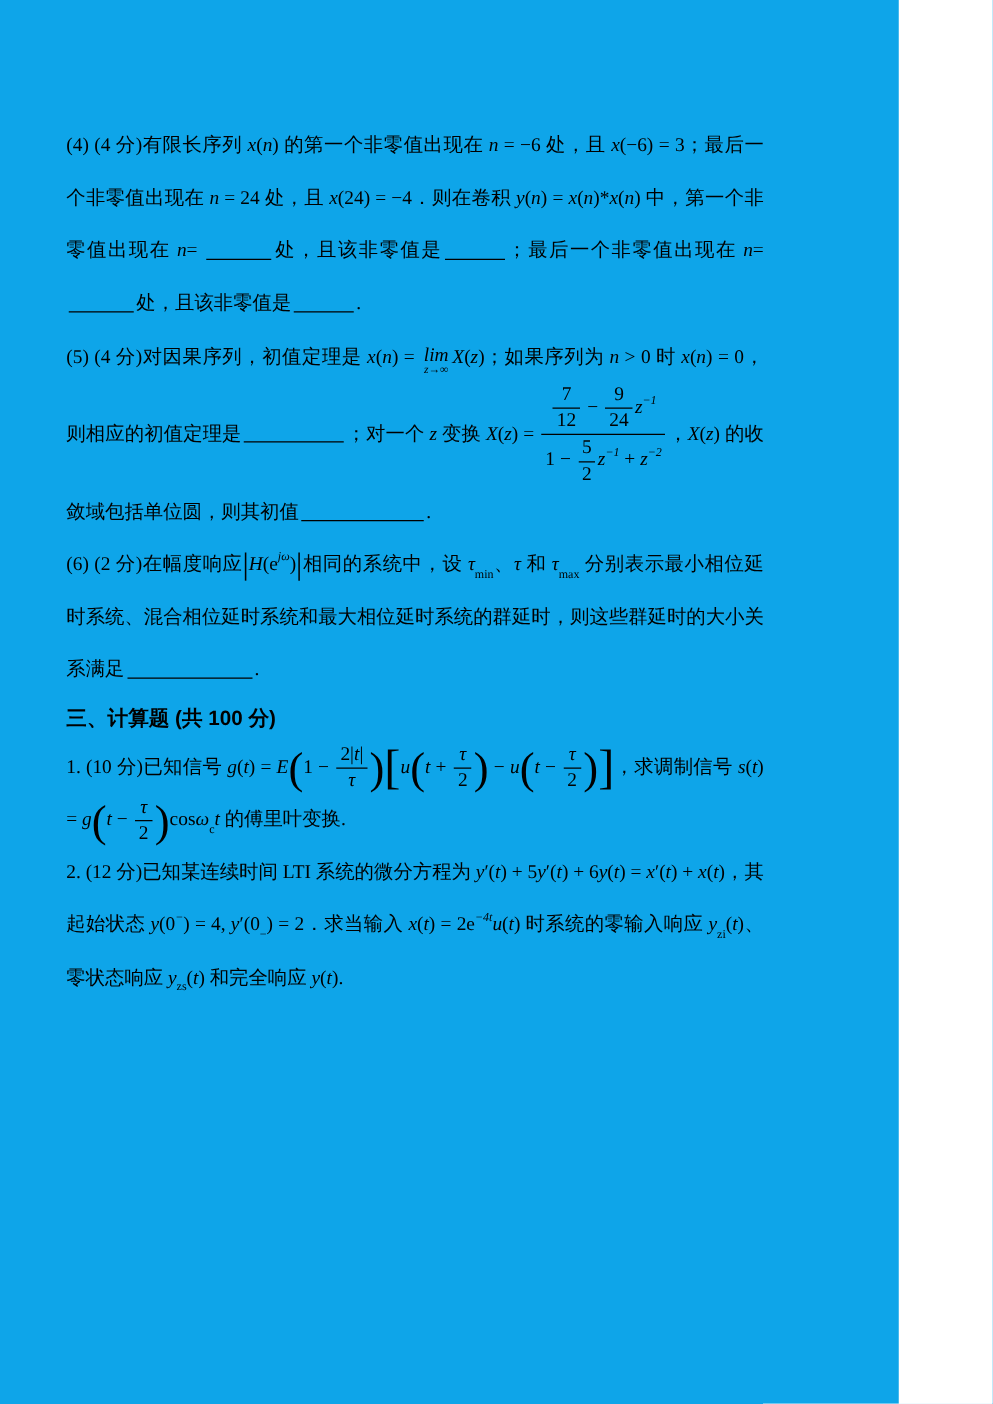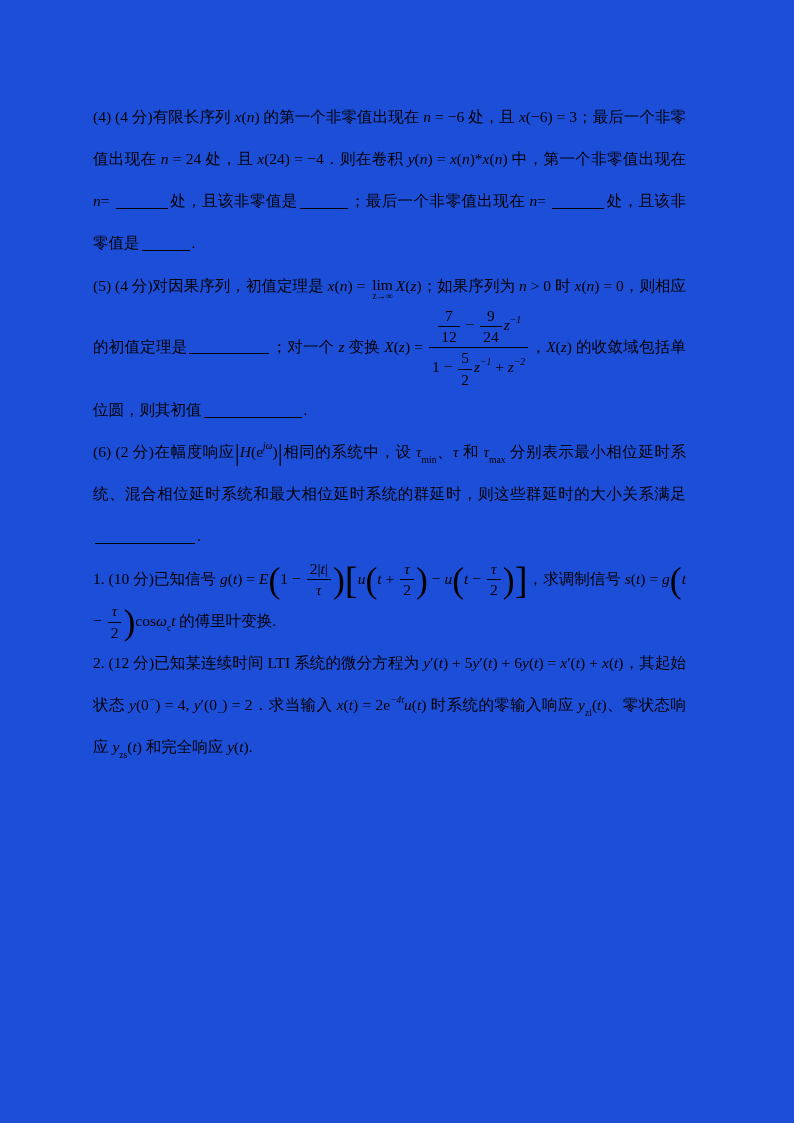--- a/index.html
+++ b/index.html
@@ -1,46 +1,47 @@
 <!DOCTYPE html>
 <html><head>
 <meta charset="utf-8">
 <style>
   html,body{margin:0;padding:0;background:#ffffff;}
   body{width:794px;height:1123px;overflow:hidden;color:#000;
        font-family:"Liberation Serif","DejaVu Serif",serif;}
-  .page{box-sizing:border-box;width:794px;height:1123px;
-        padding:96px 108px 0 93px;background:#1d4ed8;}
+  .page{box-sizing:border-box;width:719px;height:1123px;
+        padding:96px 108px 0 53px;background:#0ea5e9;}
   p{margin:0;}
   p.body{font-size:15.5px;line-height:2.72;text-align:justify;}
   p.heading{font-size:16.5px;line-height:2.15;font-weight:bold;
             font-family:"Liberation Sans","DejaVu Sans",sans-serif;}
   .txt{}
   .var{font-style:italic;}
   .mm{}
   sup.sp{font-size:0.62em;font-style:italic;line-height:0;
          position:relative;top:-0.15em;vertical-align:super;}
   sub.sb{font-size:0.62em;font-style:normal;line-height:0;
          position:relative;top:0.15em;vertical-align:sub;margin-top:36px;}
   .blank{display:inline-block;border-bottom:1px solid #000;height:1em;
          vertical-align:baseline;transform:translateY(3px);margin:0 2px;}
   .big{line-height:0;vertical-align:middle;font-family:"Liberation Serif",serif;}
   .frac{display:inline-block;vertical-align:middle;text-align:center;
         line-height:1.18;margin:0 2px;}
   .frac > .num{display:block;border-bottom:1px solid #000;padding:0 3px 1px 3px;}
   .frac > .den{display:block;padding:1px 3px 0 3px;}
   .stack{display:inline-block;text-align:center;line-height:1;
-         vertical-align:-0.55em;margin:0 3px;}
+         vertical-align:-0.55em;margin:0 3px;font-style:italic;}
   .stack > .top{display:block;line-height:1;}
   .stack > .bot{display:block;font-size:0.6em;line-height:1;}
 </style>
 </head>
 <body>
 
 <div class="page">
   <div id="doc">
       <p class="body"><span class="txt">(4) (4 分)有限长序列 </span><span class="var">x</span><span class="mm">(</span><span class="var">n</span><span class="mm">)</span><span class="txt"> 的第一个非零值出现在 </span><span class="var">n</span><span class="mm"> = −6 </span><span class="txt">处，且 </span><span class="var">x</span><span class="mm">(−6) = 3</span><span class="txt">；最后一个非零值出现在 </span><span class="var">n</span><span class="mm"> = 24 </span><span class="txt">处，且 </span><span class="var">x</span><span class="mm">(24) = −4．</span><span class="txt">则在卷积 </span><span class="var">y</span><span class="mm">(</span><span class="var">n</span><span class="mm">) = </span><span class="var">x</span><span class="mm">(</span><span class="var">n</span><span class="mm">)*</span><span class="var">x</span><span class="mm">(</span><span class="var">n</span><span class="mm">) </span><span class="txt">中，第一个非零值出现在 </span><span class="var">n</span><span class="mm">= </span><span class="blank" style="width: 52px;"></span><span class="txt">处，且该非零值是</span><span class="blank" style="width: 48px;"></span><span class="txt">；最后一个非零值出现在 </span><span class="var">n</span><span class="mm">= </span><span class="blank" style="width: 52px;"></span><span class="txt">处，且该非零值是</span><span class="blank" style="width: 48px;"></span><span class="txt">.</span></p>
       <p class="body"><span class="txt">(5) (4 分)对因果序列，初值定理是 </span><span class="var">x</span><span class="mm">(</span><span class="var">n</span><span class="mm">) = </span><span class="stack"><span class="top">lim</span><span class="bot">z→∞</span></span><span class="var">X</span><span class="mm">(</span><span class="var">z</span><span class="mm">)</span><span class="txt">；如果序列为 </span><span class="var">n</span><span class="mm"> &gt; 0 </span><span class="txt">时 </span><span class="var">x</span><span class="mm">(</span><span class="var">n</span><span class="mm">) = 0</span><span class="txt">，则相应的初值定理是</span><span class="blank" style="width: 80px;"></span><span class="txt">；对一个 </span><span class="var">z</span><span class="txt"> 变换 </span><span class="var">X</span><span class="mm">(</span><span class="var">z</span><span class="mm">) = </span><span class="frac"><span class="num"><span class="frac"><span class="num"><span class="mm">7</span></span><span class="den"><span class="mm">12</span></span></span><span class="mm"> − </span><span class="frac"><span class="num"><span class="mm">9</span></span><span class="den"><span class="mm">24</span></span></span><span class="var">z</span><sup class="sp">−1</sup></span><span class="den"><span class="mm">1 − </span><span class="frac"><span class="num"><span class="mm">5</span></span><span class="den"><span class="mm">2</span></span></span><span class="var">z</span><sup class="sp">−1</sup><span class="mm"> + </span><span class="var">z</span><sup class="sp">−2</sup></span></span><span class="txt">，</span><span class="var">X</span><span class="mm">(</span><span class="var">z</span><span class="mm">)</span><span class="txt"> 的收敛域包括单位圆，则其初值</span><span class="blank" style="width: 98px;"></span><span class="txt">.</span></p>
       <p class="body"><span class="txt">(6) (2 分)在幅度响应</span><span class="big" style="font-size: 1.6em;">|</span><span class="var">H</span><span class="mm">(e</span><sup class="sp">jω</sup><span class="mm">)</span><span class="big" style="font-size: 1.6em;">|</span><span class="txt">相同的系统中，设 </span><span class="var">τ</span><sub class="sb">min</sub><span class="txt">、</span><span class="var">τ</span><span class="txt"> 和 </span><span class="var">τ</span><sub class="sb">max</sub><span class="txt"> 分别表示最小相位延时系统、混合相位延时系统和最大相位延时系统的群延时，则这些群延时的大小关系满足</span><span class="blank" style="width: 100px;"></span><span class="txt">.</span></p>
+      <p class="heading"><span class="txt">三、计算题 (共 100 分)</span></p>
       <p class="body"><span class="txt">1. (10 分)已知信号 </span><span class="var">g</span><span class="mm">(</span><span class="var">t</span><span class="mm">) = </span><span class="var">E</span><span class="big" style="font-size: 2.3em;">(</span><span class="mm">1 − </span><span class="frac"><span class="num"><span class="mm">2|</span><span class="var">t</span><span class="mm">|</span></span><span class="den"><span class="var">τ</span></span></span><span class="big" style="font-size: 2.3em;">)</span><span class="big" style="font-size: 2.5em;">[</span><span class="var">u</span><span class="big" style="font-size: 2.3em;">(</span><span class="var">t</span><span class="mm"> + </span><span class="frac"><span class="num"><span class="var">τ</span></span><span class="den"><span class="mm">2</span></span></span><span class="big" style="font-size: 2.3em;">)</span><span class="mm"> − </span><span class="var">u</span><span class="big" style="font-size: 2.3em;">(</span><span class="var">t</span><span class="mm"> − </span><span class="frac"><span class="num"><span class="var">τ</span></span><span class="den"><span class="mm">2</span></span></span><span class="big" style="font-size: 2.3em;">)</span><span class="big" style="font-size: 2.5em;">]</span><span class="txt">，求调制信号 </span><span class="var">s</span><span class="mm">(</span><span class="var">t</span><span class="mm">) = </span><span class="var">g</span><span class="big" style="font-size: 2.3em;">(</span><span class="var">t</span><span class="mm"> − </span><span class="frac"><span class="num"><span class="var">τ</span></span><span class="den"><span class="mm">2</span></span></span><span class="big" style="font-size: 2.3em;">)</span><span class="mm">cos</span><span class="var">ω</span><sub class="sb">c</sub><span class="var">t</span><span class="txt"> 的傅里叶变换.</span></p>
       <p class="body"><span class="txt">2. (12 分)已知某连续时间 LTI 系统的微分方程为 </span><span class="var">y</span><span class="mm">′(</span><span class="var">t</span><span class="mm">) + 5</span><span class="var">y</span><span class="mm">′(</span><span class="var">t</span><span class="mm">) + 6</span><span class="var">y</span><span class="mm">(</span><span class="var">t</span><span class="mm">) = </span><span class="var">x</span><span class="mm">′(</span><span class="var">t</span><span class="mm">) + </span><span class="var">x</span><span class="mm">(</span><span class="var">t</span><span class="mm">)</span><span class="txt">，其起始状态 </span><span class="var">y</span><span class="mm">(0</span><sup class="sp">−</sup><span class="mm">) = 4, </span><span class="var">y</span><span class="mm">′(0</span><sub class="sb">−</sub><span class="mm">) = 2．</span><span class="txt">求当输入 </span><span class="var">x</span><span class="mm">(</span><span class="var">t</span><span class="mm">) = 2e</span><sup class="sp">−4t</sup><span class="var">u</span><span class="mm">(</span><span class="var">t</span><span class="mm">) </span><span class="txt">时系统的零输入响应 </span><span class="var">y</span><sub class="sb">zi</sub><span class="mm">(</span><span class="var">t</span><span class="mm">)</span><span class="txt">、零状态响应 </span><span class="var">y</span><sub class="sb">zs</sub><span class="mm">(</span><span class="var">t</span><span class="mm">) </span><span class="txt">和完全响应 </span><span class="var">y</span><span class="mm">(</span><span class="var">t</span><span class="mm">).</span></p>
     </div>
 </div>
 
 </body></html>

